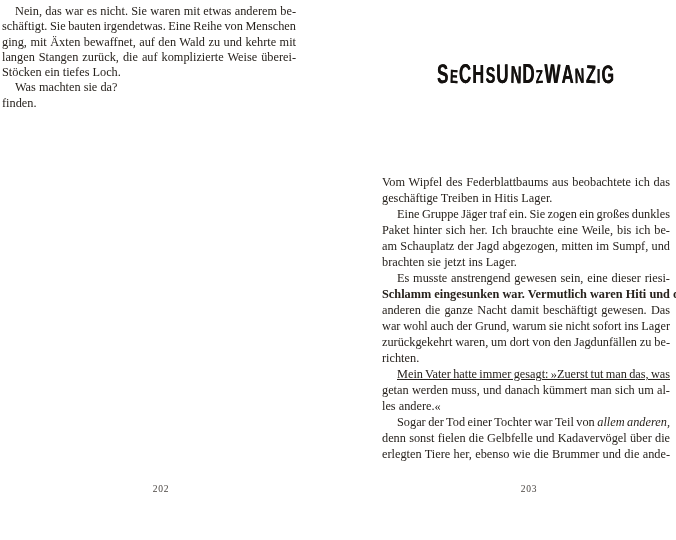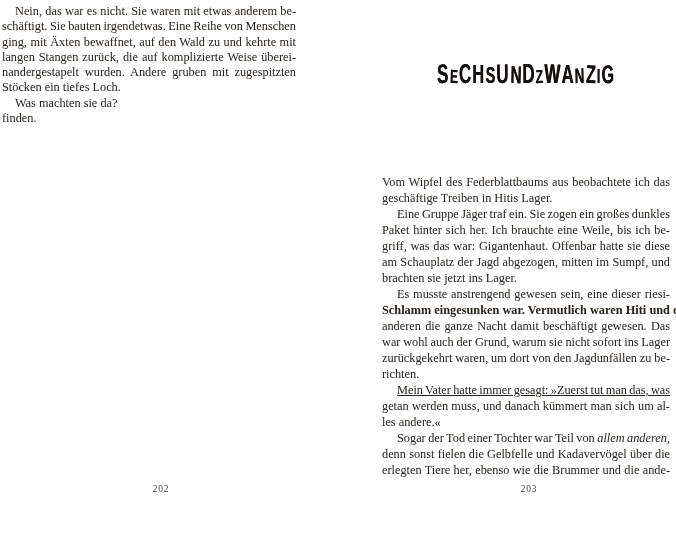--- a/index.html
+++ b/index.html
@@ -64,36 +64,34 @@
 </head>
 <body>
 
 <div class="spread">
 
   <div class="body-text body-text-left">
       <div class="line indent-l"><span class="ls" style="word-spacing: 0.24px;">Nein, das war es nicht. Sie waren mit etwas anderem be-</span></div>
       <div class="line"><span class="ls" style="word-spacing: -0.56px;">schäftigt. Sie bauten irgendetwas. Eine Reihe von Menschen</span></div>
       <div class="line"><span class="ls" style="word-spacing: 0.38px;">ging, mit Äxten bewaffnet, auf den Wald zu und kehrte mit</span></div>
       <div class="line"><span class="ls" style="word-spacing: 0.91px;">langen Stangen zurück, die auf komplizierte Weise überei-</span></div>
-      <div class="line"><span class="ls" style="word-spacing: 2.84px;">nandergestapelt wurden. Andere gruben mit zugespitzten</span></div>
       <div class="line end"><span class="ls">Stöcken ein tiefes Loch.</span></div>
       <div class="line indent-l end"><span class="ls">Was machten sie da?</span></div>
       <div class="line end"><span class="ls">finden.</span></div>
     </div>
 
   <div class="page-number pn-left">202</div>
 
   <div class="chapter-heading"><span class="head-inner"><span class="hl" style="font-size: 27px; transform: rotate(-1deg);">S</span><span class="hl" style="font-size: 18.9px; transform: rotate(2deg);">E</span><span class="hl" style="font-size: 27px; transform: rotate(-2deg);">C</span><span class="hl" style="font-size: 25.9px; transform: rotate(0deg);">H</span><span class="hl" style="font-size: 22.9px; transform: rotate(1deg);">S</span><span class="hl" style="font-size: 27px; transform: rotate(-1deg);">U</span><span class="hl" style="font-size: 24.3px; transform: rotate(2deg);">N</span><span class="hl" style="font-size: 27px; transform: rotate(0deg);">D</span><span class="hl" style="font-size: 18.9px; transform: rotate(-2deg);">Z</span><span class="hl" style="font-size: 27px; transform: rotate(1deg);">W</span><span class="hl" style="font-size: 26.5px; transform: rotate(0deg);">A</span><span class="hl" style="font-size: 21.1px; transform: rotate(-2deg);">N</span><span class="hl" style="font-size: 25.6px; transform: rotate(2deg);">Z</span><span class="hl" style="font-size: 19.4px; transform: rotate(0deg);">I</span><span class="hl" style="font-size: 25.6px; transform: rotate(-1deg);">G</span></span></div>
 
   <div class="body-text body-text-right">
       <div class="line"><span class="ls" style="word-spacing: 0.74px;">Vom Wipfel des Federblattbaums aus beobachtete ich das</span></div>
       <div class="line end"><span class="ls">geschäftige Treiben in Hitis Lager.</span></div>
       <div class="line indent-r"><span class="ls" style="word-spacing: -0.7px;">Eine Gruppe Jäger traf ein. Sie zogen ein großes dunkles</span></div>
       <div class="line"><span class="ls" style="word-spacing: 0.85px;">Paket hinter sich her. Ich brauchte eine Weile, bis ich be-</span></div>
-      <div class="line"><span class="ls" style="word-spacing: 0.63px;">griff, was das war: Gigantenhaut. Offenbar hatte sie diese</span></div>
       <div class="line"><span class="ls" style="word-spacing: 0.23px;">am Schauplatz der Jagd abgezogen, mitten im Sumpf, und</span></div>
       <div class="line end"><span class="ls">brachten sie jetzt ins Lager.</span></div>
       <div class="line indent-r"><span class="ls" style="word-spacing: 0.75px;">Es musste anstrengend gewesen sein, eine dieser riesi-</span></div>
       <div class="line"><span class="ls" style="word-spacing: 0.1px; font-weight: bold;">Schlamm eingesunken war. Vermutlich waren Hiti und die</span></div>
       <div class="line"><span class="ls" style="word-spacing: 1.15px;">anderen die ganze Nacht damit beschäftigt gewesen. Das</span></div>
       <div class="line"><span class="ls" style="word-spacing: -0.33px;">war wohl auch der Grund, warum sie nicht sofort ins Lager</span></div>
       <div class="line"><span class="ls" style="word-spacing: -0.24px;">zurückgekehrt waren, um dort von den Jagdunfällen zu be-</span></div>
       <div class="line end"><span class="ls">richten.</span></div>
       <div class="line indent-r"><span class="ls" style="word-spacing: -0.83px; text-decoration: underline;">Mein Vater hatte immer gesagt: »Zuerst tut man das, was</span></div>
       <div class="line"><span class="ls" style="word-spacing: 0.2px;">getan werden muss, und danach kümmert man sich um al-</span></div>

